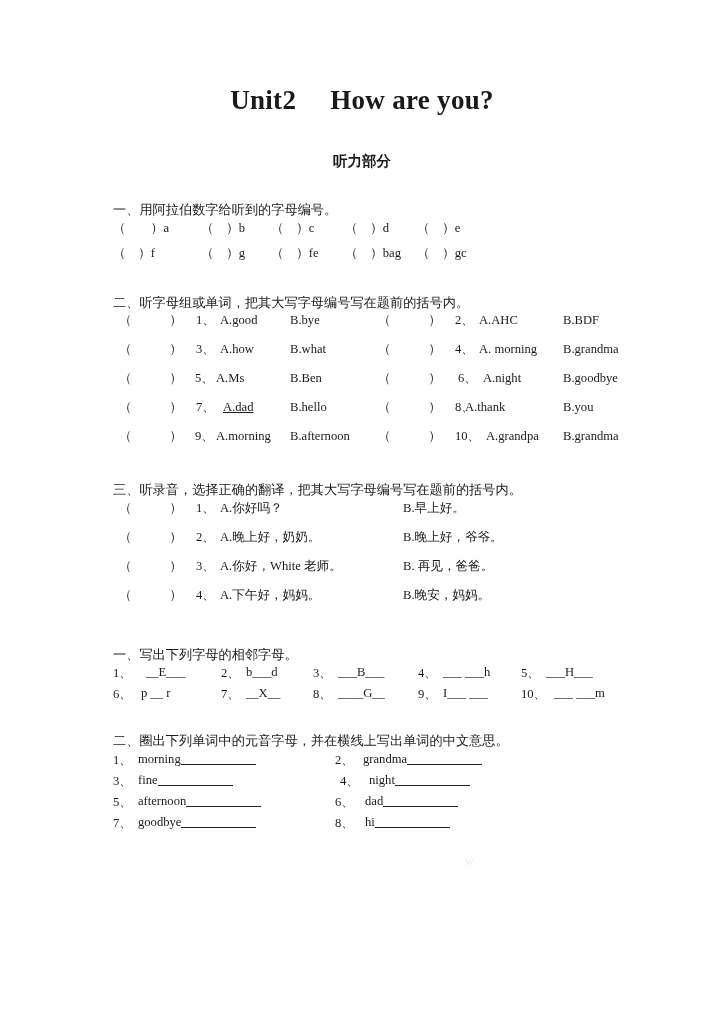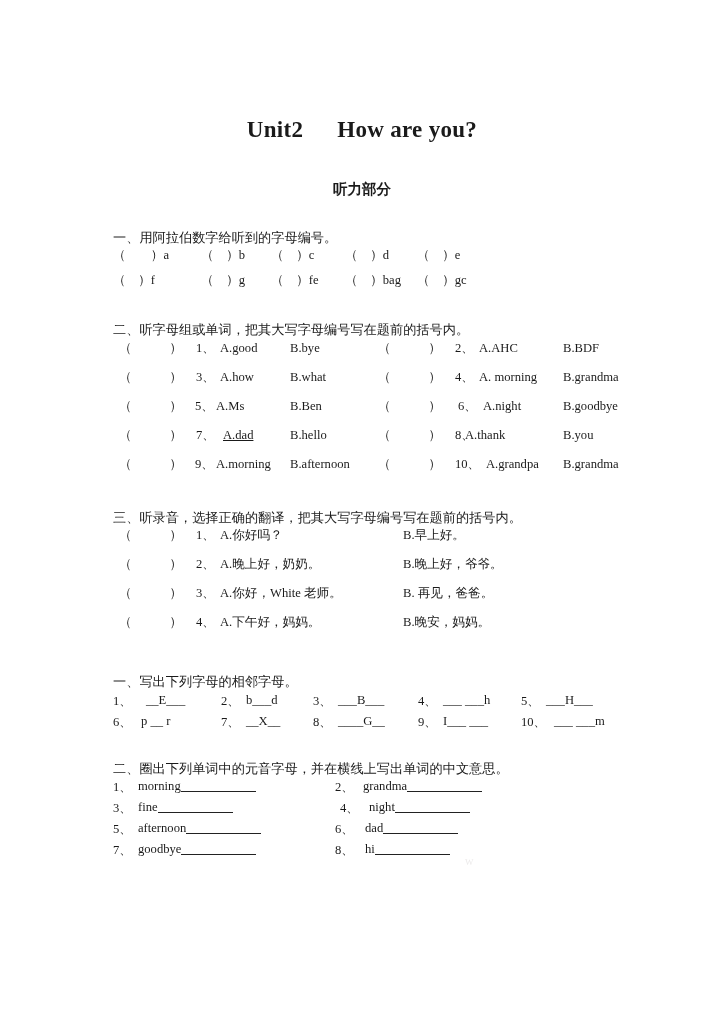--- a/index.html
+++ b/index.html
@@ -20,24 +20,24 @@
     left: 0; top: 0;
     width: 724px;
     height: 1024px;
     background: #fff;
   }
 
   
   .doc-title {
     text-align: center;
     font-weight: bold;
-    font-size: 23px;
+    font-size: 27px;
     letter-spacing: 0.3px;
     margin: 0;
-    padding-top: 116px;
+    padding-top: 84px;
     line-height: 1.2;
   }
   .doc-title .gap { display: inline-block; width: 34px; }
 
   .section-banner {
     text-align: center;
     font-weight: bold;
     font-size: 14.5px;
     font-family: "DejaVu Sans", "Liberation Sans", sans-serif;
     margin: 0;

